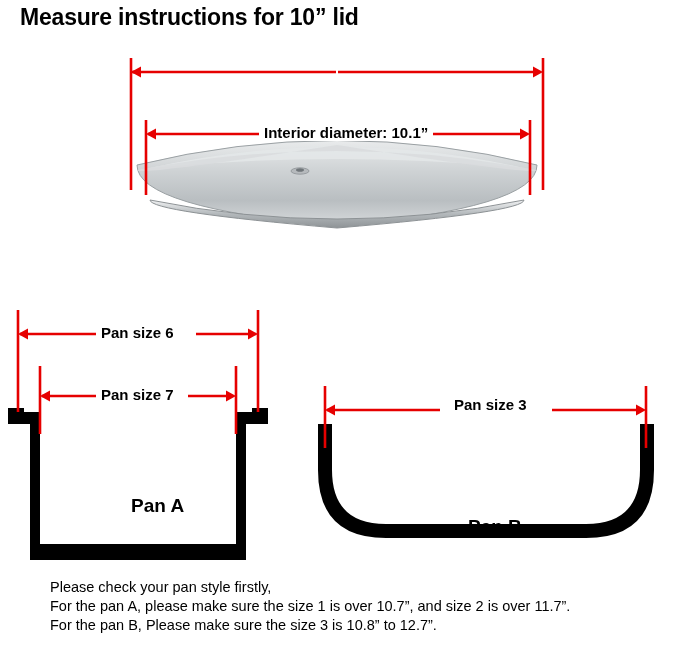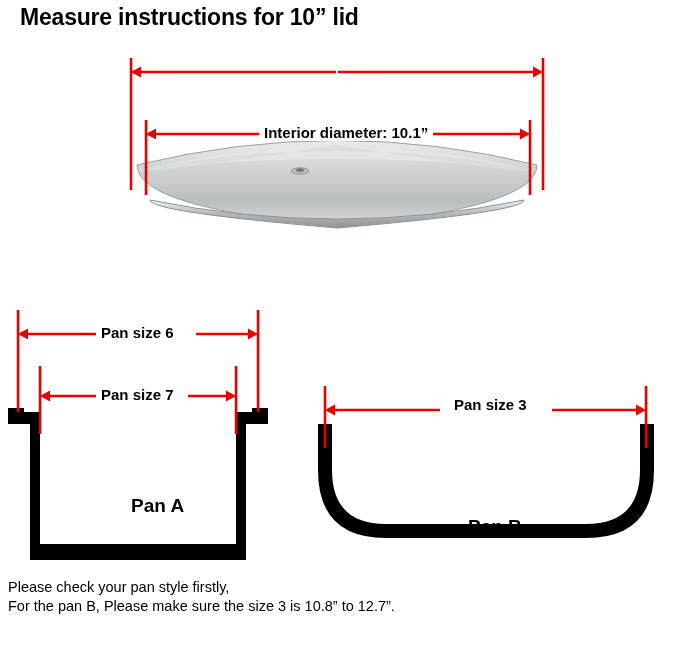--- a/index.html
+++ b/index.html
@@ -48,21 +48,21 @@
     white-space: nowrap;
   }
   .footer {
     position: absolute;
     left: 8px;
     top: 578px;
     font-size: 14.5px;
     line-height: 19px;
     white-space: nowrap;
   }
-  .footer div { white-space: nowrap; }
+  .footer div { white-space: nowrap; margin-left: 42px; }
 </style>
 </head>
 <body>
 
 <div id="page">
 
   <div class="title">Measure instructions for 10” lid</div>
 
   <svg class="layer" viewBox="0 0 674 652">
     <defs>
@@ -158,16 +158,17 @@
 
   <div class="dimlabel" style="left:96px; top:324px;">Pan size 6</div>
   <div class="dimlabel" style="left:96px; top:386px;">Pan size 7</div>
   <div class="dimlabel" style="left:449px; top:396px;">Pan size 3</div>
 
   <div class="panlabel" style="left:103px; top:495px;margin-left:28px;">Pan A</div>
   <div class="panlabel" style="left:468px; top:516px;">Pan B</div>
 
   <div class="footer">
     <div>Please check your pan style firstly,</div>
+    <div>For the pan A, please make sure the size 1 is over 10.7”, and size 2 is over 11.7”.</div>
     <div>For the pan B, Please make sure the size 3 is 10.8” to 12.7”.</div>
   </div>
 
 </div>
 
 </body></html>

